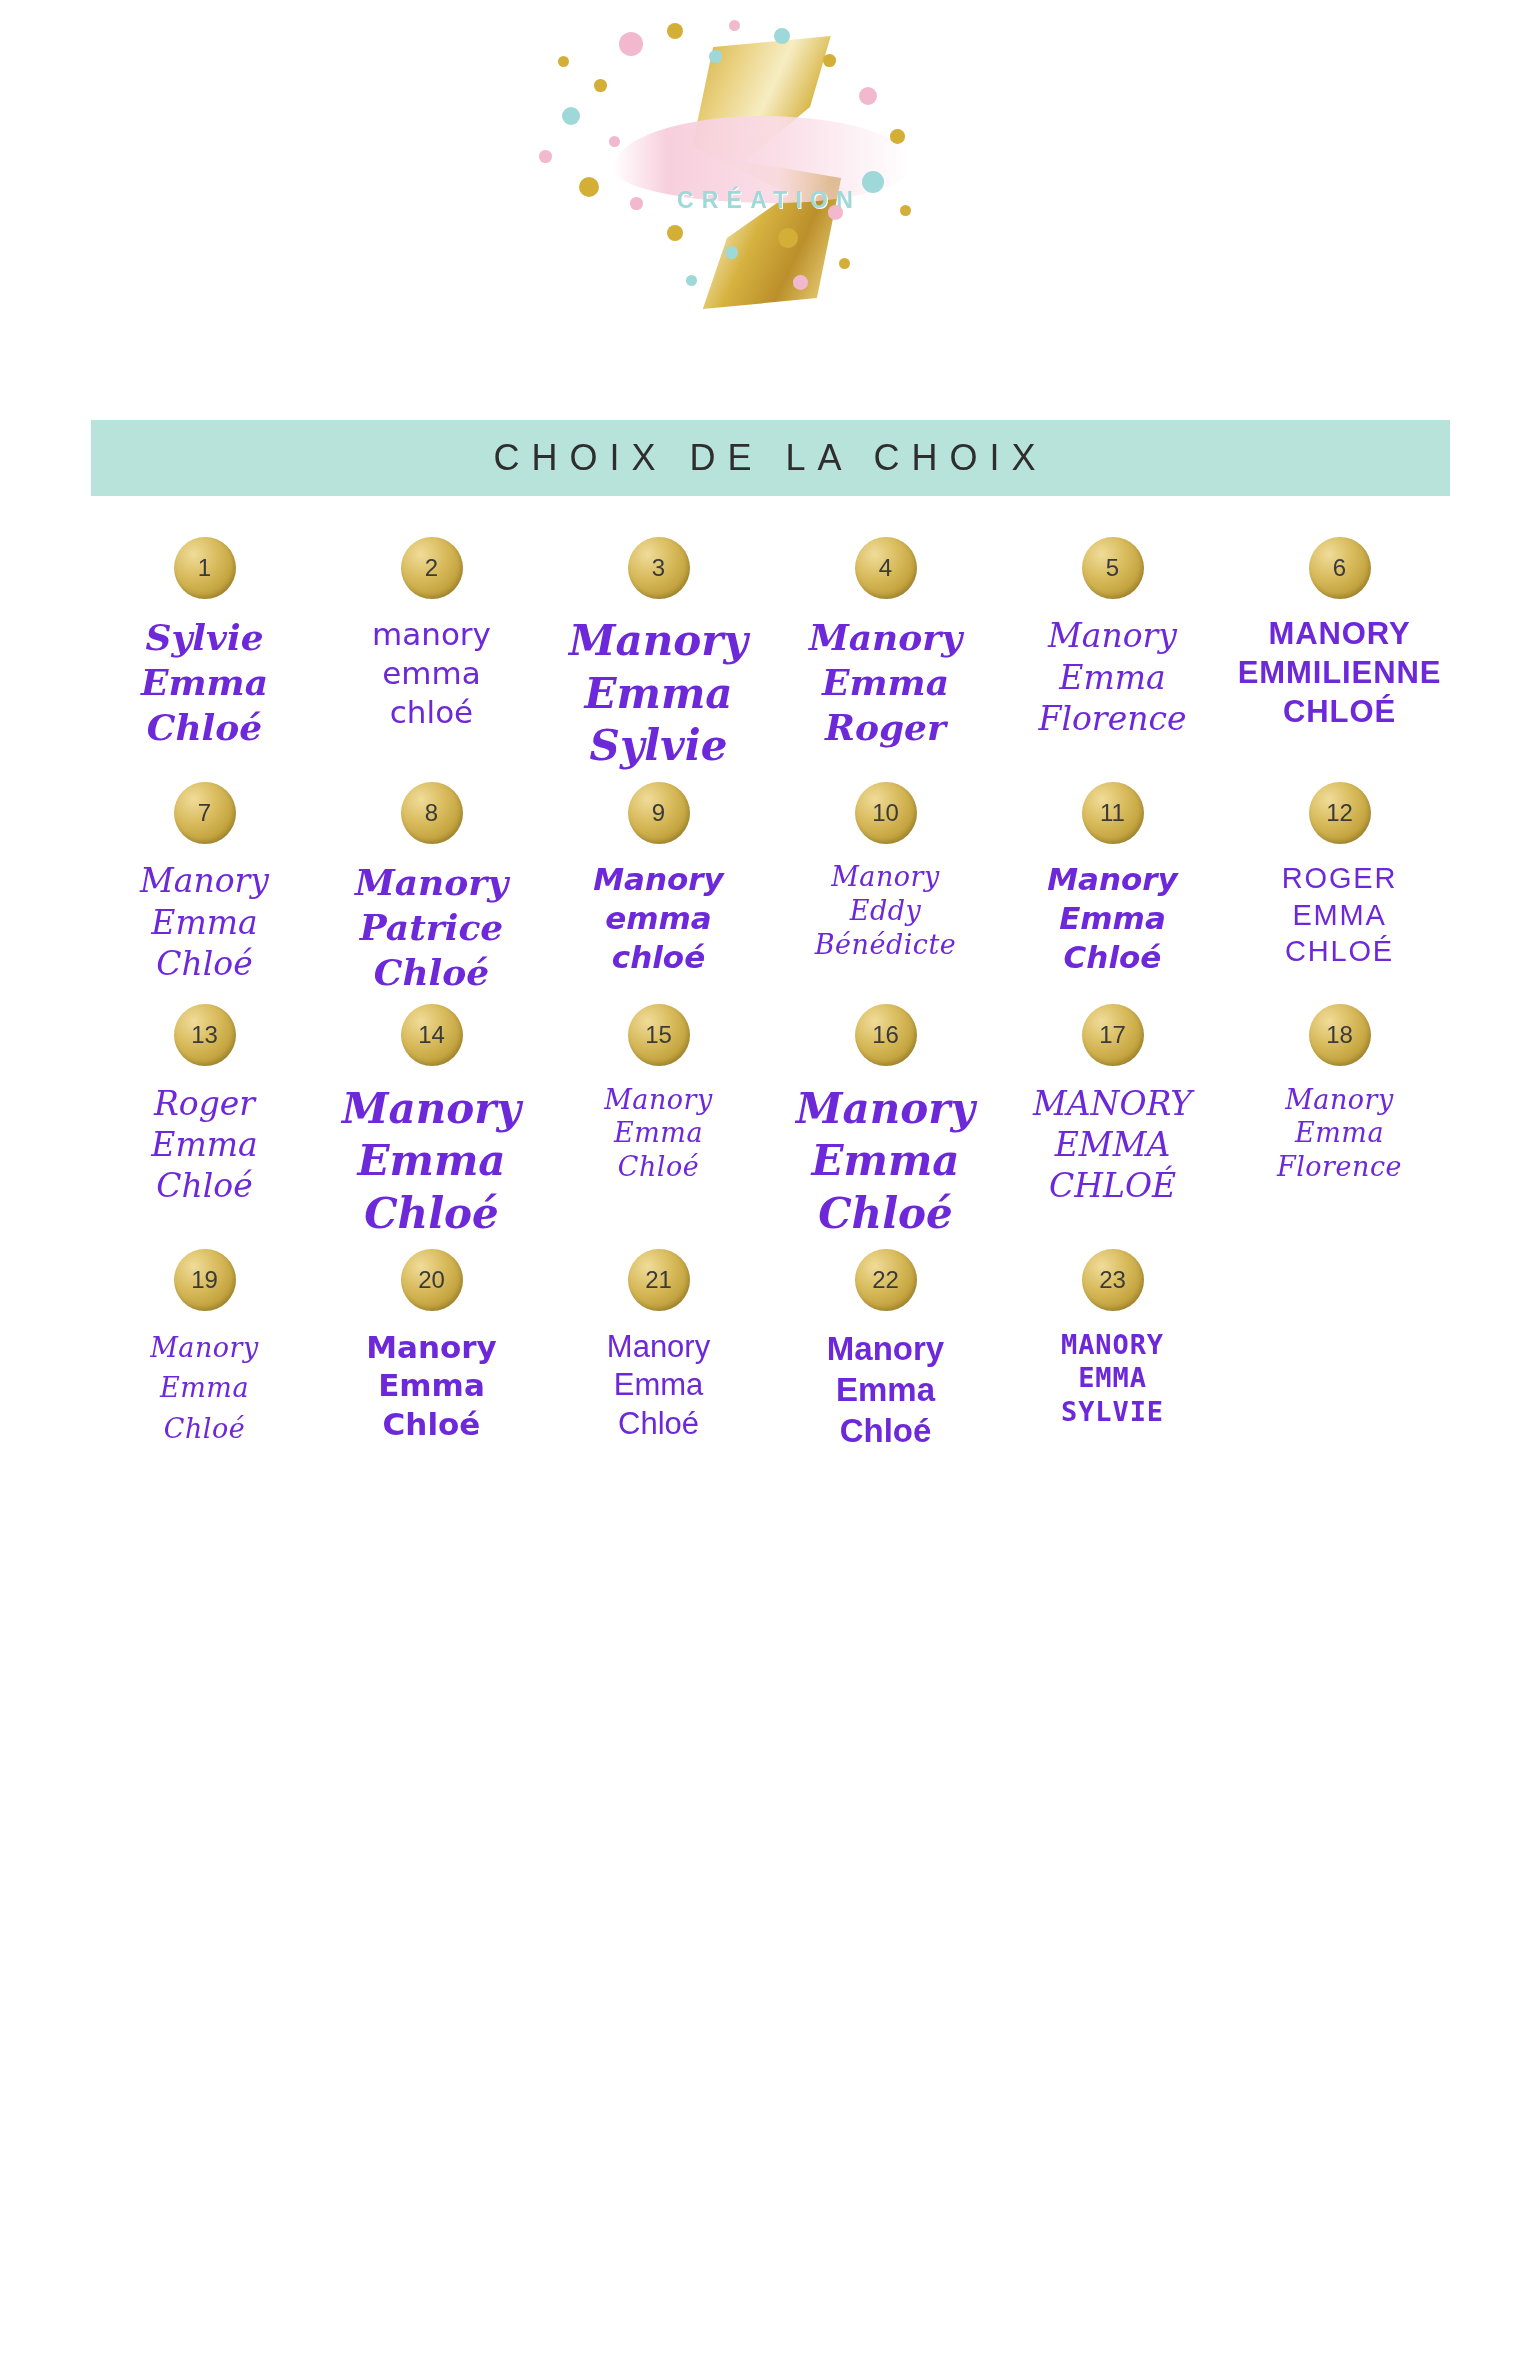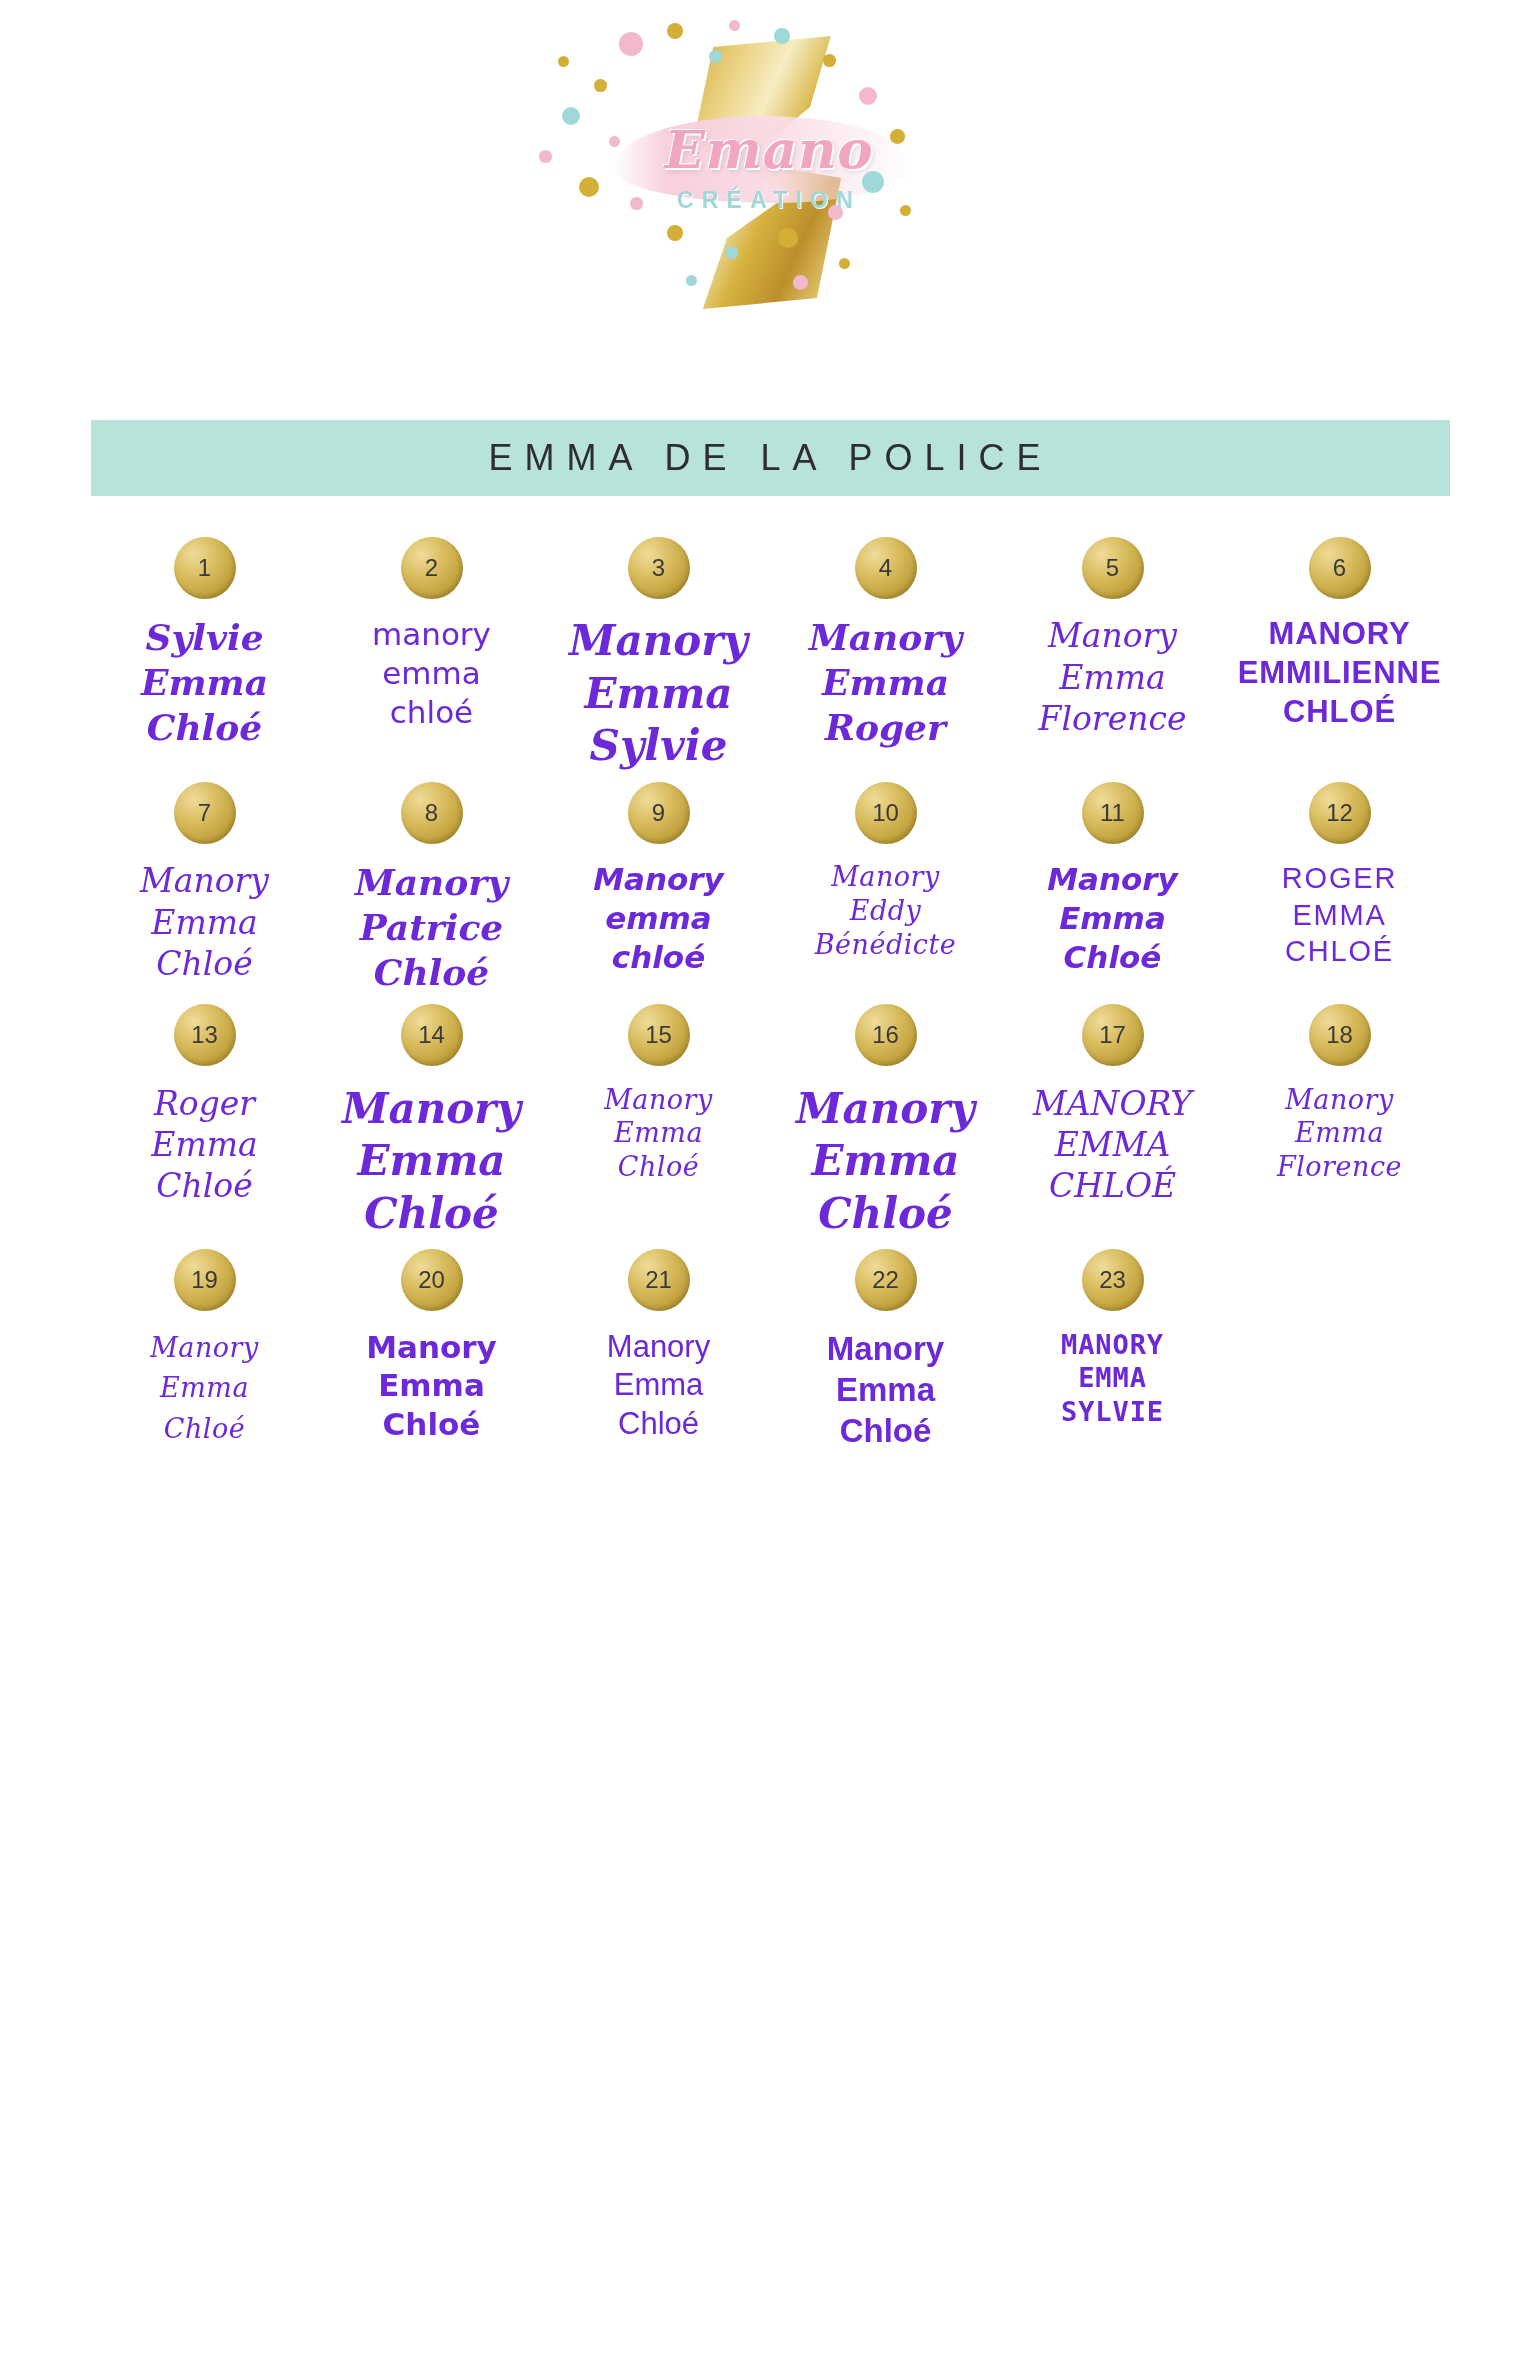--- a/index.html
+++ b/index.html
@@ -158,21 +158,20 @@
   .s-mono-caps   { font-family: "DejaVu Sans Mono", monospace; font-weight: bold; font-size: 27px; letter-spacing: 0.9px; }
   .loose { line-height: 1.5; }
 </style>
 </head>
 <body>
 
 <div class="logo-area">
   <div class="logo-wrap">
     <div class="logo-gold-stroke"></div>
     <div class="logo-pink-swoosh"></div>
-    <div class="logo-name">Emano</div>
     <div class="logo-sub">CRÉATION</div>
   </div>
   <div id="confetti-layer">
       <span class="dot" style="left: 619px; top: 23px; width: 24px; height: 24px; background: rgb(242, 184, 205);"></span>
       <span class="dot" style="left: 667px; top: 13.6px; width: 16.4px; height: 16.4px; background: rgb(212, 175, 55);"></span>
       <span class="dot" style="left: 709px; top: 41px; width: 12.7px; height: 12.7px; background: rgb(159, 216, 216);"></span>
       <span class="dot" style="left: 594px; top: 70px; width: 12.7px; height: 12.7px; background: rgb(212, 175, 55);"></span>
       <span class="dot" style="left: 562px; top: 98px; width: 18px; height: 18px; background: rgb(159, 216, 216);"></span>
       <span class="dot" style="left: 609px; top: 127px; width: 11px; height: 11px; background: rgb(242, 184, 205);"></span>
       <span class="dot" style="left: 579px; top: 168px; width: 20px; height: 20px; background: rgb(212, 175, 55);"></span>
@@ -190,21 +189,21 @@
       <span class="dot" style="left: 558px; top: 47px; width: 11px; height: 11px; background: rgb(212, 175, 55);"></span>
       <span class="dot" style="left: 539px; top: 141px; width: 12.7px; height: 12.7px; background: rgb(242, 184, 205);"></span>
       <span class="dot" style="left: 900px; top: 196px; width: 11px; height: 11px; background: rgb(212, 175, 55);"></span>
       <span class="dot" style="left: 793px; top: 266px; width: 14.6px; height: 14.6px; background: rgb(242, 184, 205);"></span>
       <span class="dot" style="left: 686px; top: 266px; width: 11px; height: 11px; background: rgb(159, 216, 216);"></span>
       <span class="dot" style="left: 839px; top: 249px; width: 11px; height: 11px; background: rgb(212, 175, 55);"></span>
     </div>
 </div>
 
 <div class="banner">
-  <div class="banner-text">EMMA DE LA POLICE</div>
+  <div class="banner-text">CHOIX DE LA CHOIX</div>
 </div>
 
 <div class="grid" id="font-grid">
     <div class="row">
       <div class="cell">
         <div class="badge">1</div>
         <div class="sample s-script">
           <div>Sylvie</div>
           <div>Emma</div>
           <div>Chloé</div>

